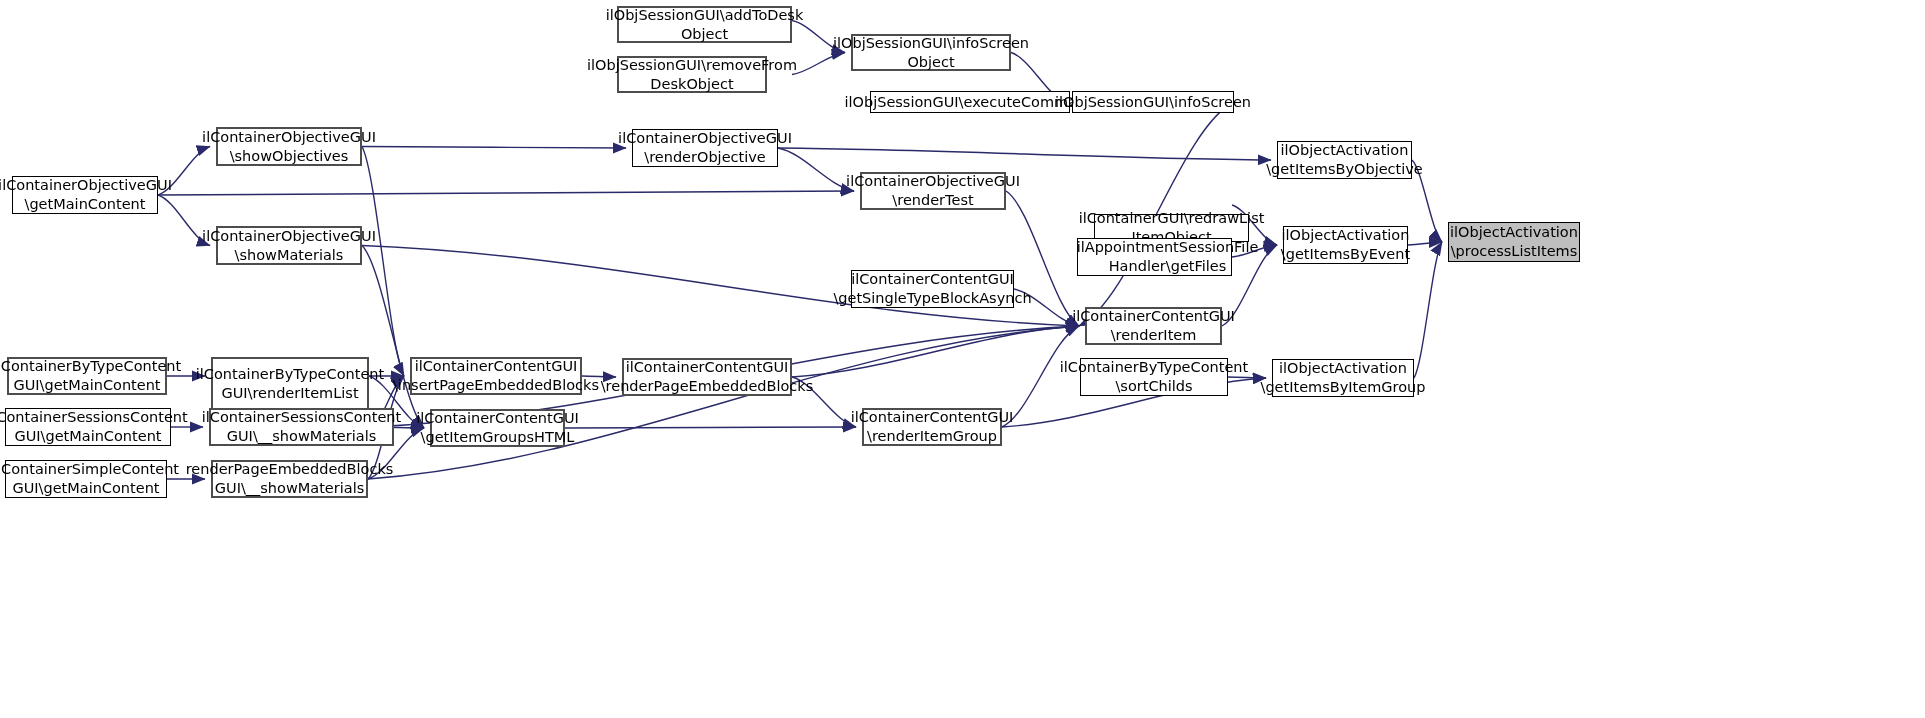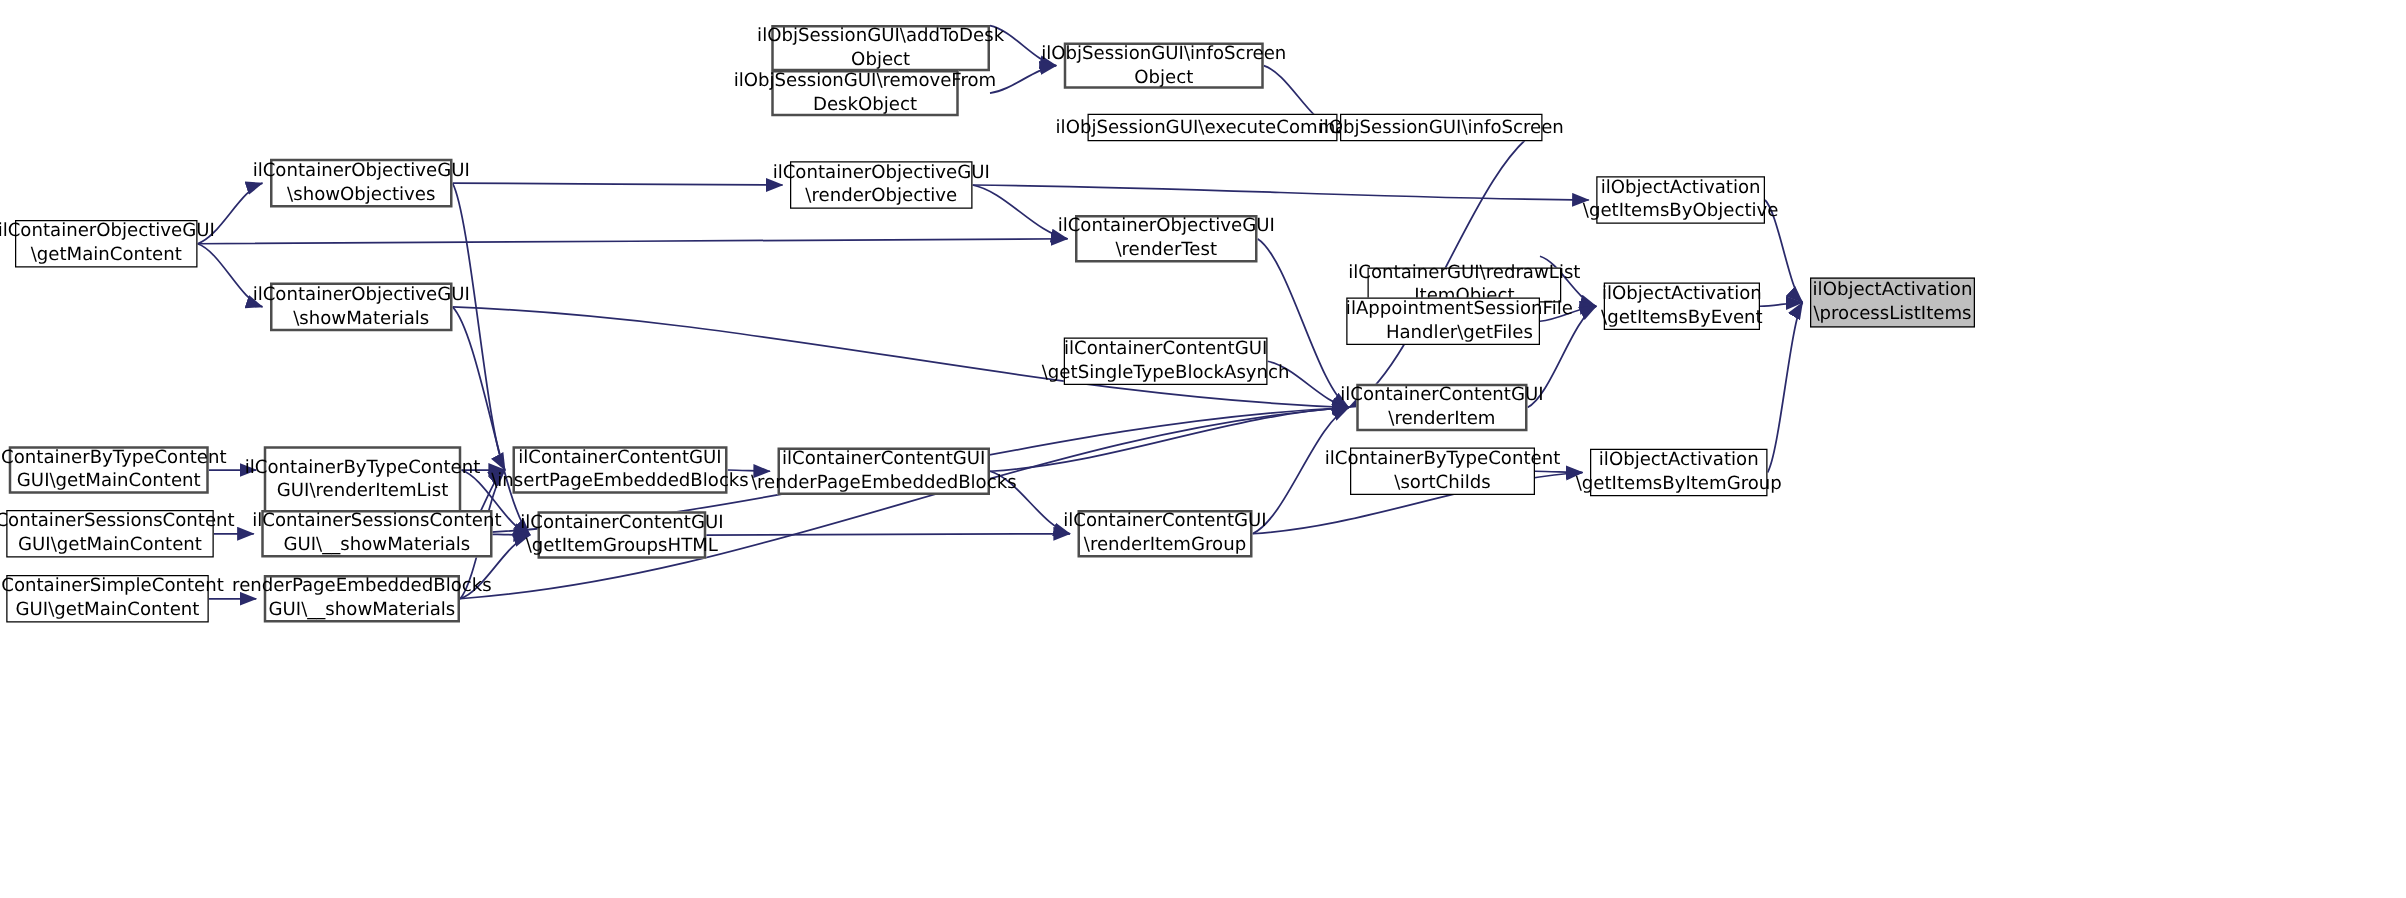--- a/index.html
+++ b/index.html
@@ -77,21 +77,21 @@
         <path d="M372,427 C383.2,420.88 392.8,382.12 404,376" fill="none" stroke="#2a2a6a" stroke-width="1.4" marker-end="url(#ah)"></path>
         <path d="M372,427 C390.2,427.12 405.8,427.88 424,428" fill="none" stroke="#2a2a6a" stroke-width="1.4" marker-end="url(#ah)"></path>
         <path d="M372,427 C619.45,414.88 831.55,338.12 1079,326" fill="none" stroke="#2a2a6a" stroke-width="1.4" marker-end="url(#ah)"></path>
         <path d="M167,479 C180.3,479 191.7,479 205,479" fill="none" stroke="#2a2a6a" stroke-width="1.4" marker-end="url(#ah)"></path>
         <path d="M368,479 C380.6,466.64 391.4,388.36 404,376" fill="none" stroke="#2a2a6a" stroke-width="1.4" marker-end="url(#ah)"></path>
         <path d="M368,479 C387.6,472.88 404.4,434.12 424,428" fill="none" stroke="#2a2a6a" stroke-width="1.4" marker-end="url(#ah)"></path>
         <path d="M368,479 C616.85,460.64 830.1500000000001,344.36 1079,326" fill="none" stroke="#2a2a6a" stroke-width="1.4" marker-end="url(#ah)"></path>
       </g>
   </svg>
   <div id="node-layer">
-      <div class="node thick" style="left: 617px; top: 20px; width: 175px; height: 37px;">ilObjSessionGUI\addToDesk
+      <div class="node thick" style="left: 617px; top: 6px; width: 175px; height: 37px;">ilObjSessionGUI\addToDesk
 Object</div>
       <div class="node thick" style="left: 617px; top: 56px; width: 150px; height: 37px;">ilObjSessionGUI\removeFrom
 DeskObject</div>
       <div class="node thick" style="left: 851px; top: 34px; width: 160px; height: 37px;">ilObjSessionGUI\infoScreen
 Object</div>
       <div class="node" style="left: 870px; top: 91px; width: 200px; height: 22px;">ilObjSessionGUI\executeCommand</div>
       <div class="node" style="left: 1072px; top: 91px; width: 162px; height: 22px;">ilObjSessionGUI\infoScreen</div>
       <div class="node thick" style="left: 216px; top: 127px; width: 146px; height: 39px;">ilContainerObjectiveGUI
 \showObjectives</div>
       <div class="node" style="left: 12px; top: 176px; width: 146px; height: 38px;">ilContainerObjectiveGUI

